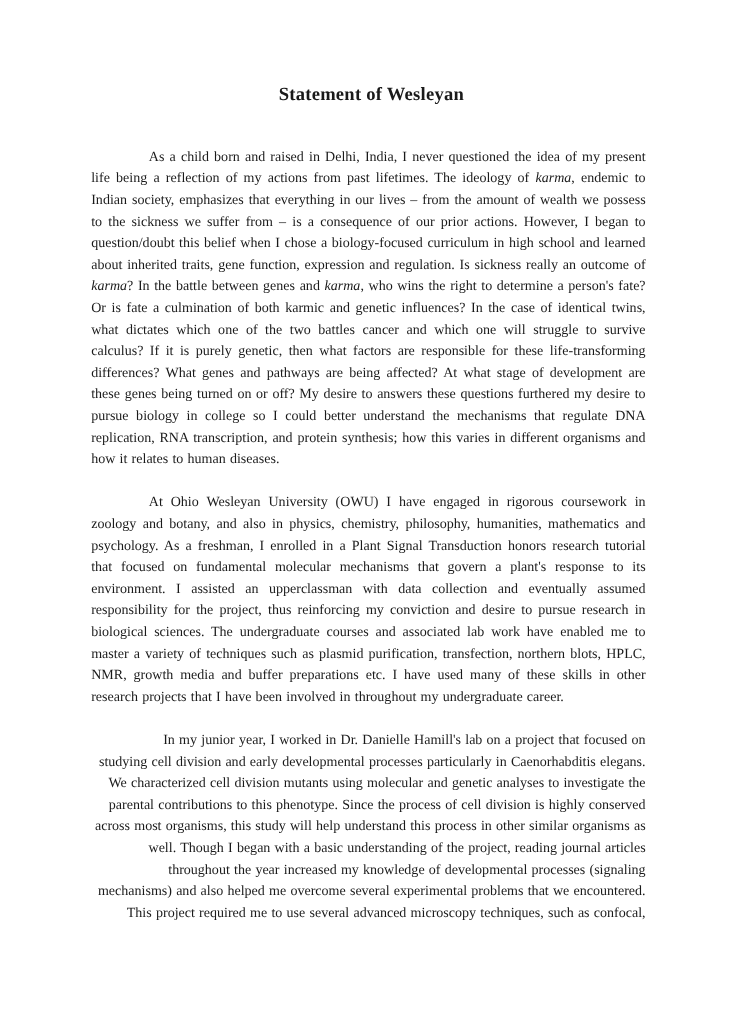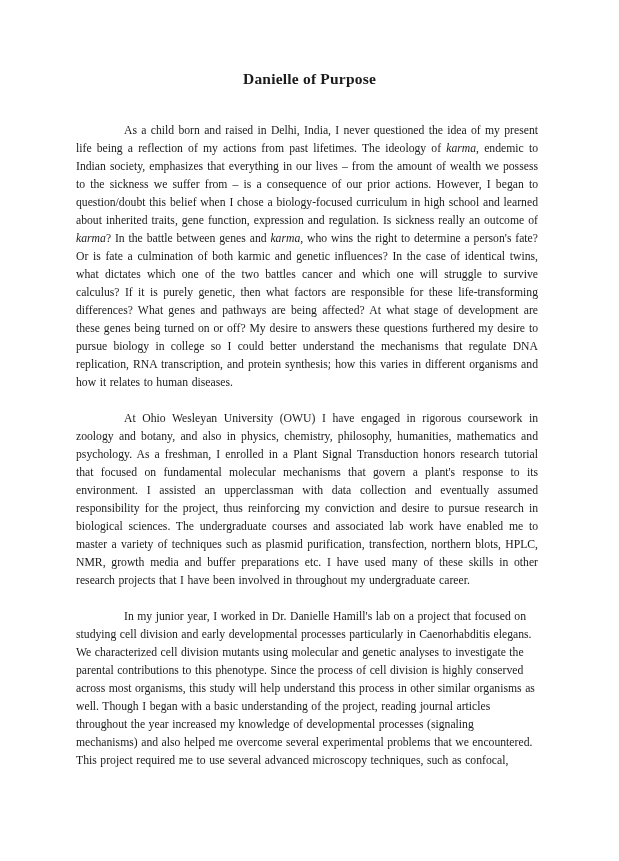--- a/index.html
+++ b/index.html
@@ -45,32 +45,32 @@
   }
   .para {
     margin: 0 0 18px 15px;
     text-indent: 48px;
     text-align: justify;
   }
   .para:last-child {
     margin-bottom: 0;
   }
   .para.last-open {
-    text-align: left;
+    text-align: right;
   }
   em {
     font-style: italic;
   }
 </style>
 </head>
 <body>
 
 <div class="page">
 
-  <div class="doc-title">Danielle of Purpose</div>
+  <div class="doc-title">Statement of Wesleyan</div>
 
   <div class="body-text">
     <p class="para">As a child born and raised in Delhi, India, I never questioned the idea of my present life being a reflection of my actions from past lifetimes. The ideology of <em>karma</em>, endemic to Indian society, emphasizes that everything in our lives – from the amount of wealth we possess to the sickness we suffer from – is a consequence of our prior actions. However, I began to question/doubt this belief when I chose a biology-focused curriculum in high school and learned about inherited traits, gene function, expression and regulation. Is sickness really an outcome of <em>karma</em>? In the battle between genes and <em>karma</em>, who wins the right to determine a person's fate? Or is fate a culmination of both karmic and genetic influences? In the case of identical twins, what dictates which one of the two battles cancer and which one will struggle to survive calculus? If it is purely genetic, then what factors are responsible for these life-transforming differences? What genes and pathways are being affected? At what stage of development are these genes being turned on or off? My desire to answers these questions furthered my desire to pursue biology in college so I could better understand the mechanisms that regulate DNA replication, RNA transcription, and protein synthesis; how this varies in different organisms and how it relates to human diseases.</p>
     <p class="para">At Ohio Wesleyan University (OWU) I have engaged in rigorous coursework in zoology and botany, and also in physics, chemistry, philosophy, humanities, mathematics and psychology. As a freshman, I enrolled in a Plant Signal Transduction honors research tutorial that focused on fundamental molecular mechanisms that govern a plant's response to its environment. I assisted an upperclassman with data collection and eventually assumed responsibility for the project, thus reinforcing my conviction and desire to pursue research in biological sciences. The undergraduate courses and associated lab work have enabled me to master a variety of techniques such as plasmid purification, transfection, northern blots, HPLC, NMR, growth media and buffer preparations etc. I have used many of these skills in other research projects that I have been involved in throughout my undergraduate career.</p>
     <p class="para last-open">In my junior year, I worked in Dr. Danielle Hamill's lab on a project that focused on studying cell division and early developmental processes particularly in Caenorhabditis elegans. We characterized cell division mutants using molecular and genetic analyses to investigate the parental contributions to this phenotype. Since the process of cell division is highly conserved across most organisms, this study will help understand this process in other similar organisms as well. Though I began with a basic understanding of the project, reading journal articles throughout the year increased my knowledge of developmental processes (signaling mechanisms) and also helped me overcome several experimental problems that we encountered. This project required me to use several advanced microscopy techniques, such as confocal,</p>
   </div>
 
 </div>
 
 </body></html>

